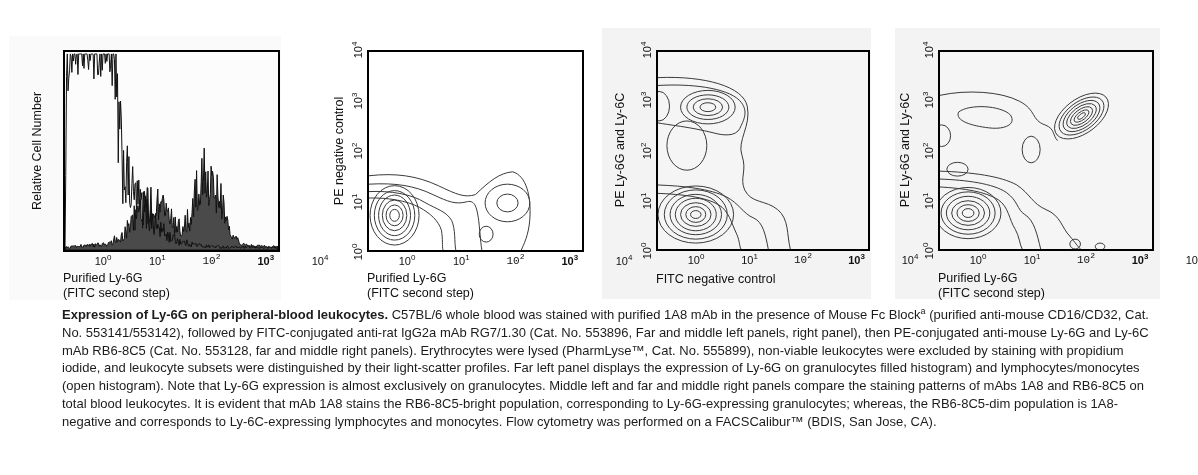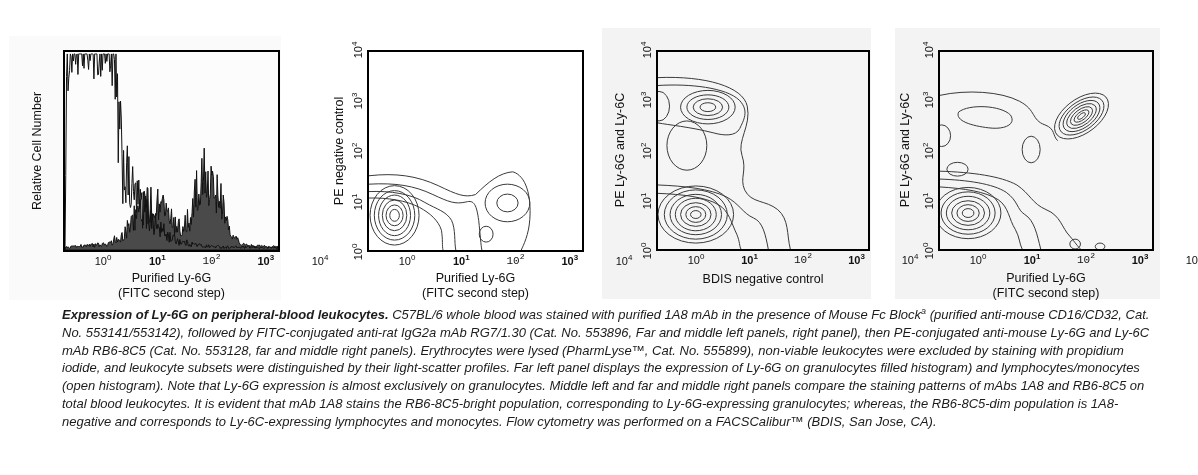--- a/index.html
+++ b/index.html
@@ -5,39 +5,39 @@
   html,body{margin:0;padding:0;background:#fff;}
   #figure{position:relative;width:1198px;height:475px;background:#ffffff;
           font-family:"Liberation Sans","DejaVu Sans",sans-serif;color:#111;overflow:hidden;}
   .panel-bg{position:absolute;}
   .bg-light{background:#fafafa;}
   .bg-gray{background:#f3f3f3;}
   .plotbox{position:absolute;box-sizing:border-box;border:2px solid #000;overflow:hidden;}
   .plotbox svg{display:block;width:100%;height:100%;}
   .ylab{position:absolute;font-size:12.5px;white-space:nowrap;
         transform:translate(-50%,-50%) rotate(-90deg);}
-  .xlab{position:absolute;font-size:12.5px;text-align:center;}
+  .xlab{position:absolute;font-size:12.5px;text-align:left;}
   .xticks{position:absolute;height:14px;font-size:11px;}
   .xticks .t{position:absolute;top:0;transform:translateX(-50%);white-space:nowrap;margin-left:40px;}
   .xticks .t:nth-child(1){left:0;}
-  .xticks .t:nth-child(2){left:25%;font-weight:bold;}
+  .xticks .t:nth-child(2){left:25%;}
   .xticks .t:nth-child(3){left:50%;font-family:Liberation Mono, monospace;}
   .xticks .t:nth-child(4){left:75%;font-weight:bold;}
   .xticks .t:nth-child(5){left:100%;}
   .yticks{position:absolute;width:16px;font-size:11px;}
   .yticks .t{position:absolute;left:8px;transform:translate(-50%,-50%) rotate(-90deg);white-space:nowrap;}
   .yticks .t:nth-child(1){top:100%;}
   .yticks .t:nth-child(2){top:75%;}
   .yticks .t:nth-child(3){top:50%;}
   .yticks .t:nth-child(4){top:25%;}
   .yticks .t:nth-child(5){top:0;}
   sup{font-size:8px;line-height:0;}
   .contour{fill:none;stroke:#3a3a3a;stroke-width:1;vector-effect:non-scaling-stroke;}
   #caption{position:absolute;left:62px;top:306px;width:1096px;
-           font-size:13px;line-height:17.8px;font-style:italic;color:#1c1c1c;}
+           font-size:13px;line-height:17.8px;color:#1c1c1c;}
   #caption .cap-bold{font-weight:bold;}
   #caption sup{font-size:9px;}
 </style>
 </head>
 <body>
 
 <div id="figure">
 
   <div class="panel-bg bg-light" style="left:9px;top:36px;width:272px;height:264px;"></div>
   <div class="panel-bg bg-gray" style="left:602px;top:28px;width:269px;height:271px;"></div>
@@ -130,21 +130,21 @@
       </g>
     </svg>
   </div>
   <div class="xticks" style="left:656px;top:254px;width:214px;">
     <span class="t"><span>10</span><sup>0</sup></span>
     <span class="t"><span>10</span><sup>1</sup></span>
     <span class="t"><span>10</span><sup>2</sup></span>
     <span class="t"><span>10</span><sup>3</sup></span>
     <span class="t"><span>10</span><sup>4</sup></span>
   </div>
-  <div class="xlab" style="left:656px;top:272px;width:214px;">BDIS negative control</div>
+  <div class="xlab" style="left:656px;top:272px;width:214px;">FITC negative control</div>
 
   <div class="ylab" style="left:905px;top:150px;">PE Ly-6G and Ly-6C</div>
   <div class="yticks" style="left:921px;top:50px;height:201px;">
     <span class="t"><span>10</span><sup>0</sup></span>
     <span class="t"><span>10</span><sup>1</sup></span>
     <span class="t"><span>10</span><sup>2</sup></span>
     <span class="t"><span>10</span><sup>3</sup></span>
     <span class="t"><span>10</span><sup>4</sup></span>
   </div>
   <div class="plotbox" style="left:938px;top:50px;width:216px;height:201px;background:#f5f5f5;">

